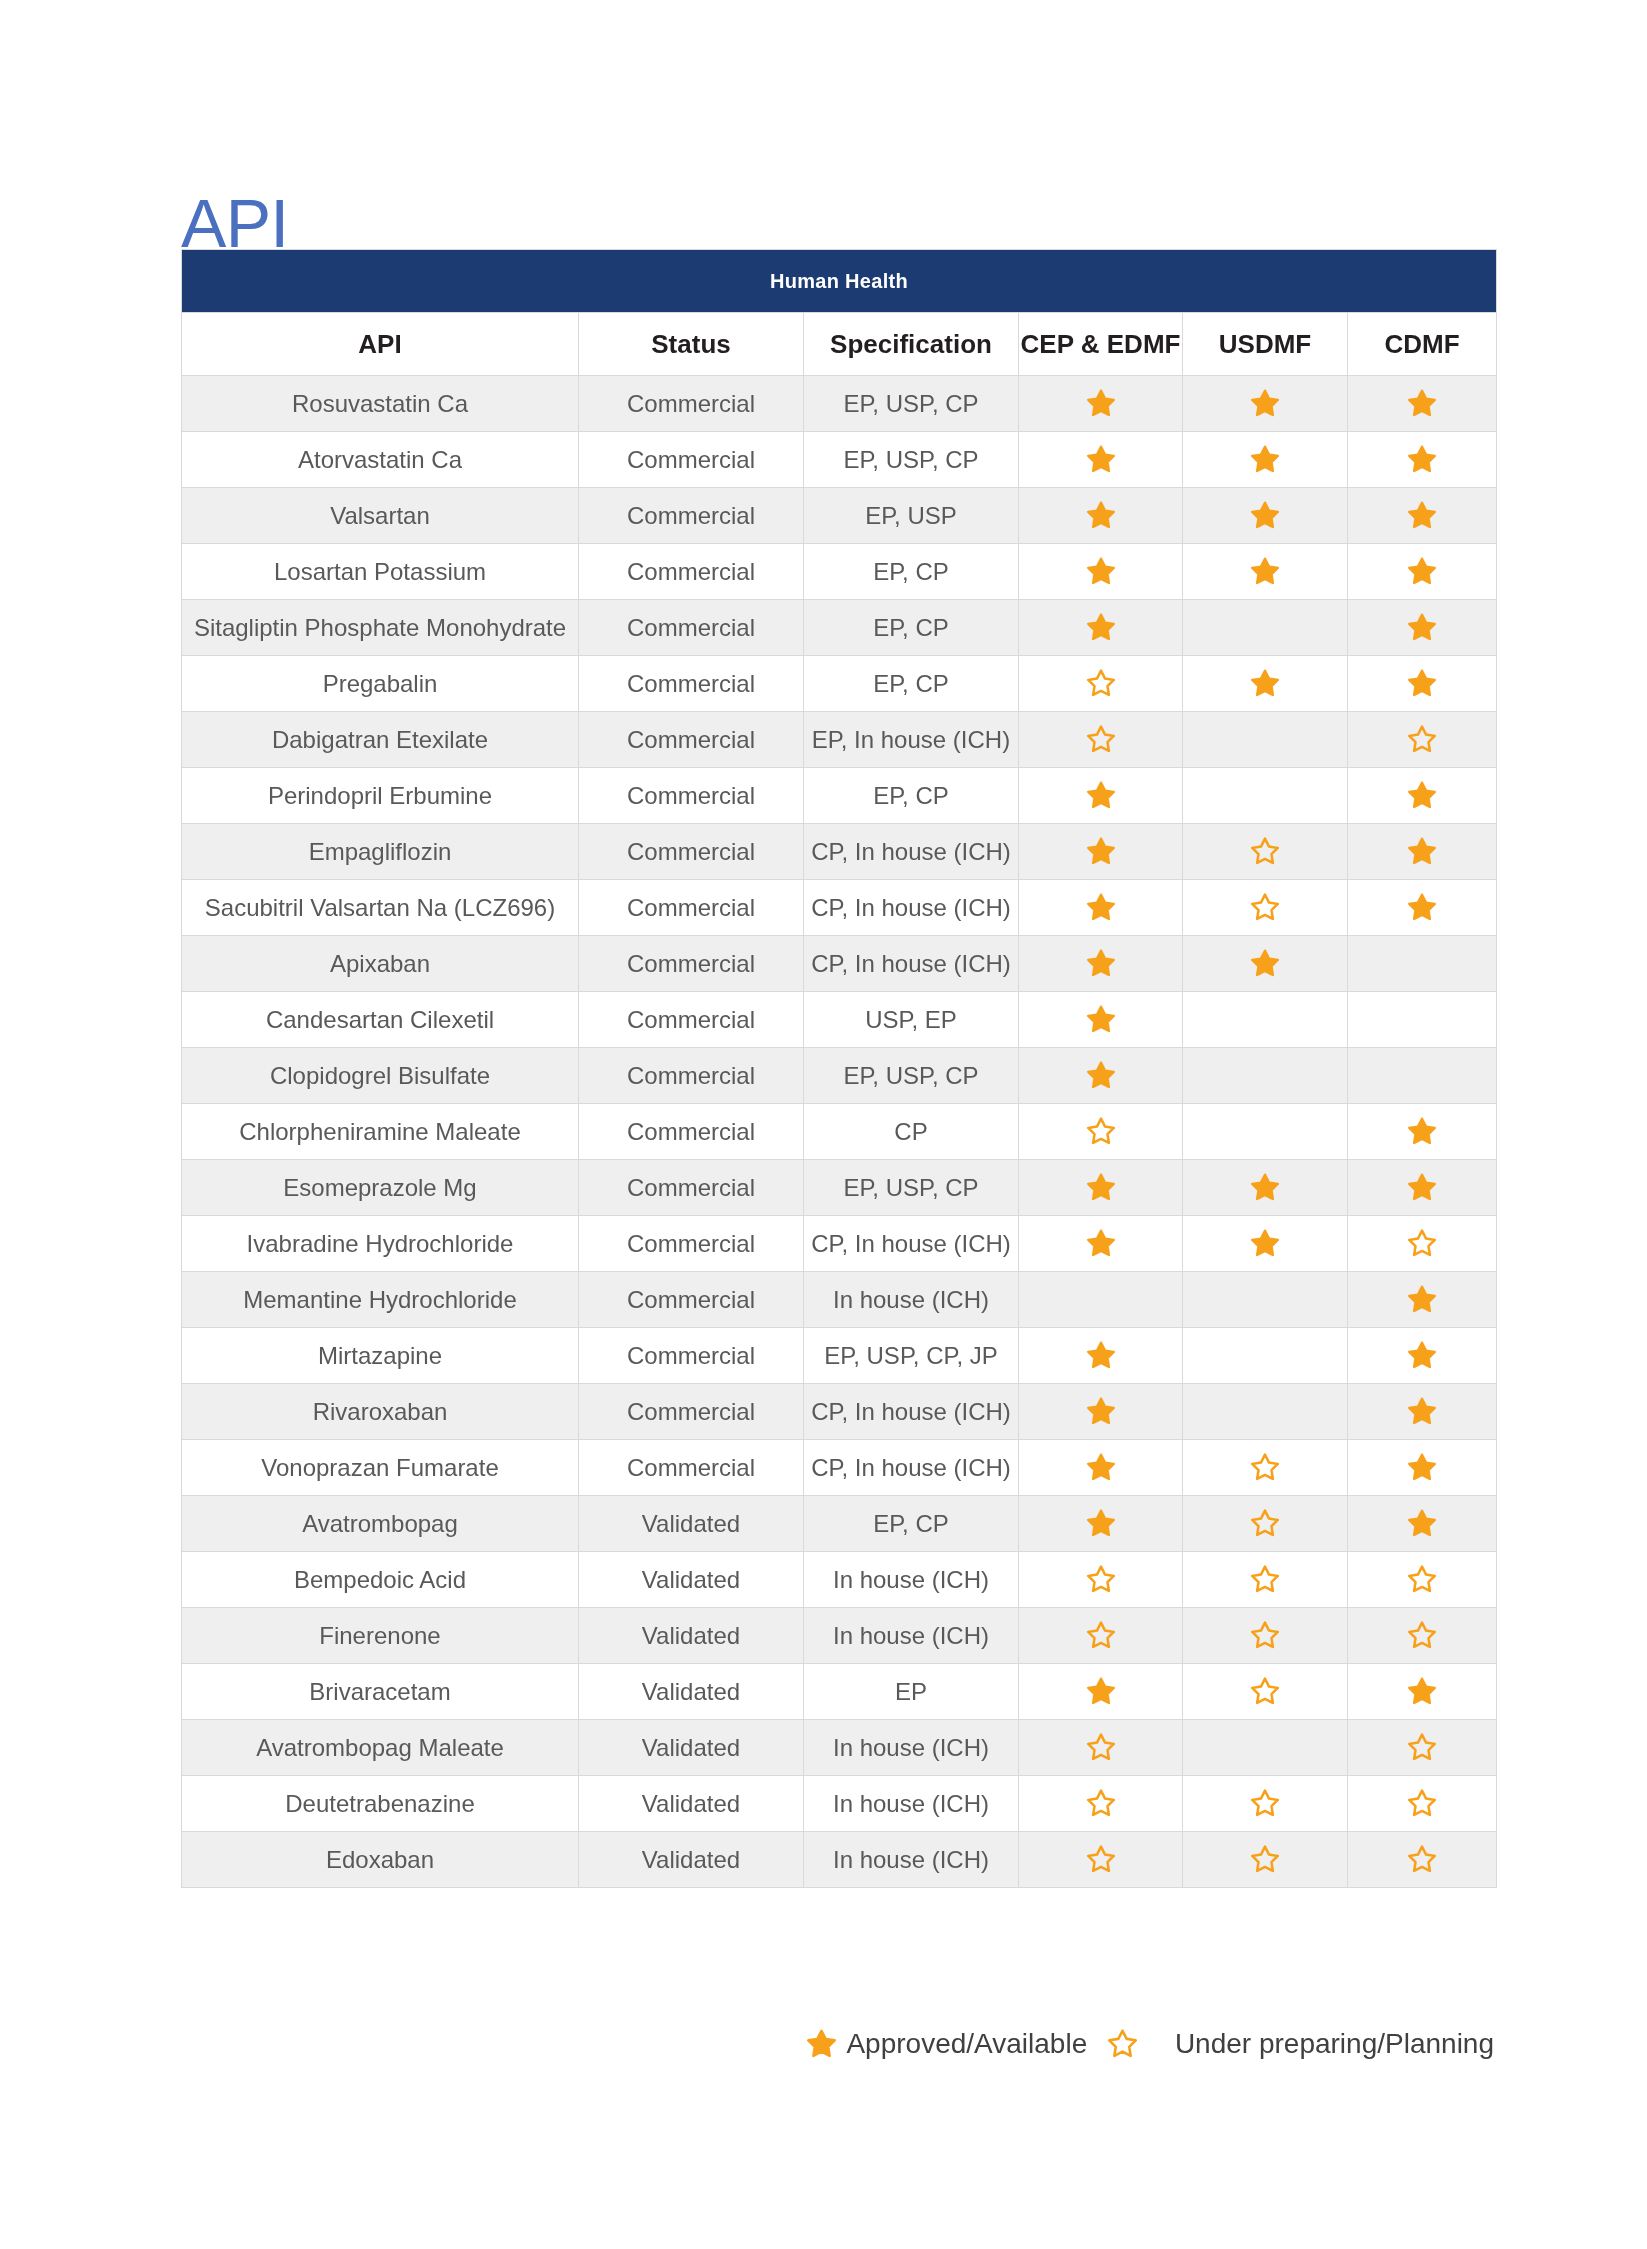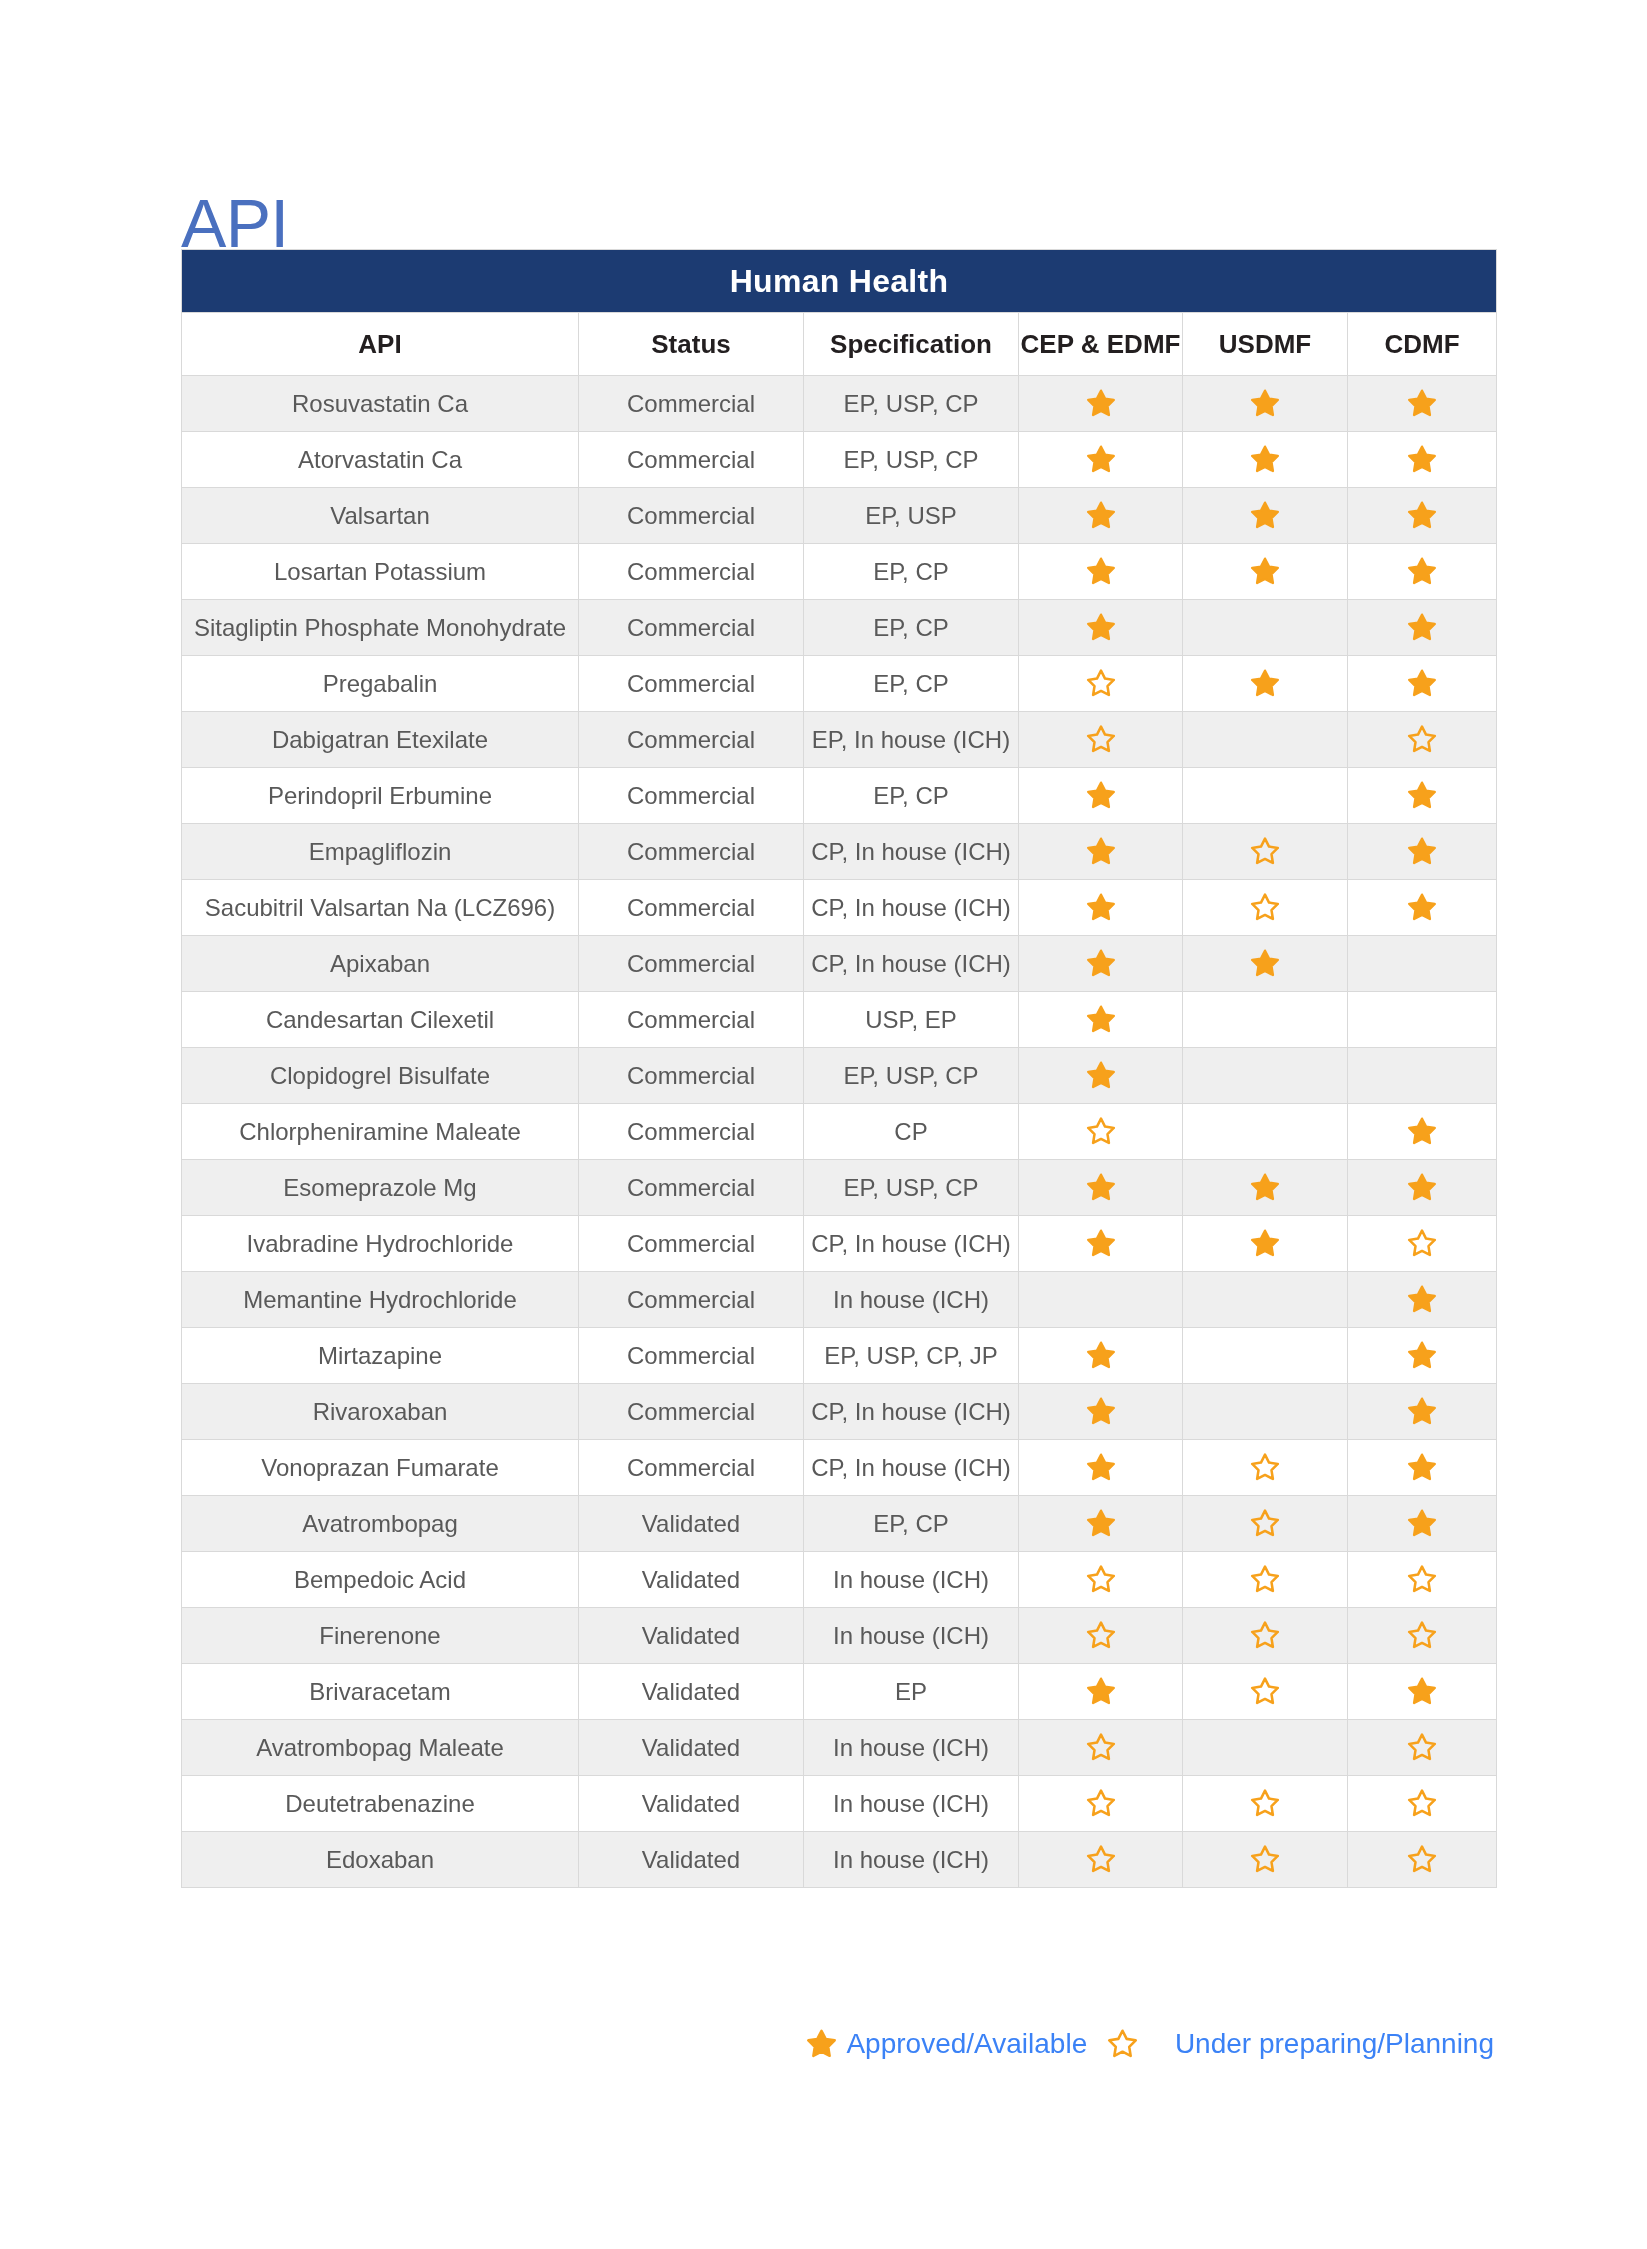--- a/index.html
+++ b/index.html
@@ -14,36 +14,36 @@
   }
   table.api-table{
     position:absolute;left:181px;top:249px;width:1313px;
     border-collapse:collapse;table-layout:fixed;
   }
   .api-table th,.api-table td{
     border:1.3px solid #d9d9d9;padding:0;text-align:center;vertical-align:middle;
   }
   .api-table .banner-cell{
     background:#1c3b72;color:#ffffff;height:62px;
-    font-size:32px;font-weight:700;letter-spacing:0.3px;
+    font-size:20px;font-weight:700;letter-spacing:0.3px;
   }
   .api-table thead .col-head{
     height:62px;background:#ffffff;color:#231f20;
     font-size:26px;font-weight:700;
   }
   .api-table tbody td{
     height:55px;font-size:24px;color:#595959;font-weight:400;
   }
   .api-table tbody tr:nth-child(odd){background:#efefef;}
   .api-table tbody tr:nth-child(even){background:#ffffff;}
   .star-svg{display:inline-block;vertical-align:middle;}
   .legend{
     position:absolute;top:2027px;right:153px;
     display:flex;align-items:center;gap:10.5px;
-    font-size:28px;color:#3b82f6;white-space:nowrap;
+    font-size:28px;color:#404040;white-space:nowrap;
   }
   .legend .lg-item{display:flex;align-items:center;gap:9.2px;}
   .legend .lg-item + .lg-item{margin-left:9.2px;gap:37px;}
 </style>
 </head>
 <body>
 
 <div class="page-title">API</div>
 
 <table class="api-table">

